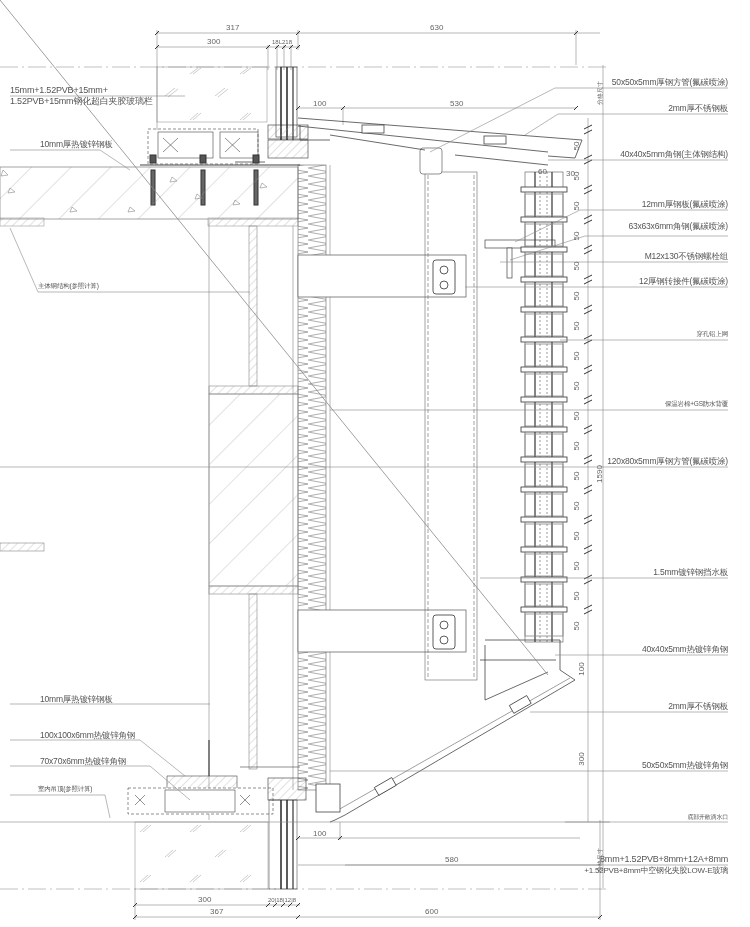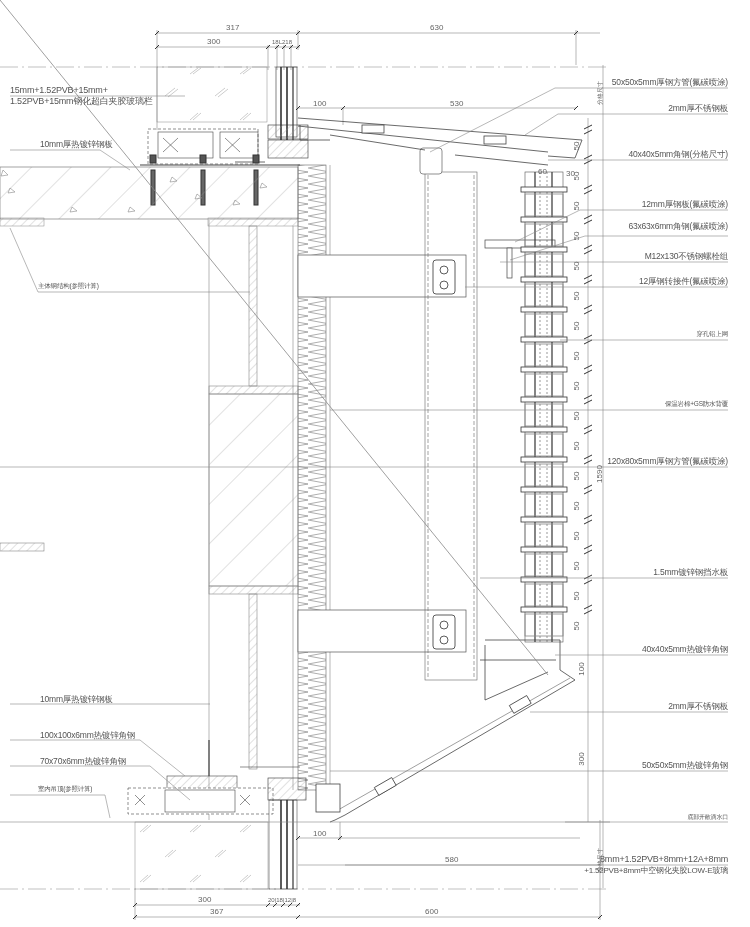--- a/index.html
+++ b/index.html
@@ -424,21 +424,21 @@
 <span class="lbl" style="left:40px;top:140px">10mm厚热镀锌钢板</span>
 <span class="lbl" style="left:38px;top:283px;font-size:6.5px">主体钢结构(参照计算)</span>
 <span class="lbl" style="left:40px;top:695px">10mm厚热镀锌钢板</span>
 <span class="lbl" style="left:40px;top:731px">100x100x6mm热镀锌角钢</span>
 <span class="lbl" style="left:40px;top:757px">70x70x6mm热镀锌角钢</span>
 <span class="lbl" style="left:38px;top:786px;font-size:6.5px">室内吊顶(参照计算)</span>
 
 
 <span class="lbl" style="right:22px;top:78px">50x50x5mm厚钢方管(氟碳喷涂)</span>
 <span class="lbl" style="right:22px;top:104px">2mm厚不锈钢板</span>
-<span class="lbl" style="right:22px;top:150px">40x40x5mm角钢(分格尺寸)</span>
+<span class="lbl" style="right:22px;top:150px">40x40x5mm角钢(主体钢结构)</span>
 <span class="lbl" style="right:22px;top:200px">12mm厚钢板(氟碳喷涂)</span>
 <span class="lbl" style="right:22px;top:222px">63x63x6mm角钢(氟碳喷涂)</span>
 <span class="lbl" style="right:22px;top:252px">M12x130不锈钢螺栓组</span>
 <span class="lbl" style="right:22px;top:277px">12厚钢转接件(氟碳喷涂)</span>
 <span class="lbl" style="right:22px;top:331px;font-size:6.5px">穿孔铝上网</span>
 <span class="lbl" style="right:22px;top:401px;font-size:6.5px">保温岩棉+GS防水背覆</span>
 <span class="lbl" style="right:22px;top:457px">120x80x5mm厚钢方管(氟碳喷涂)</span>
 <span class="lbl" style="right:22px;top:568px">1.5mm镀锌钢挡水板</span>
 <span class="lbl" style="right:22px;top:645px">40x40x5mm热镀锌角钢</span>
 <span class="lbl" style="right:22px;top:702px">2mm厚不锈钢板</span>

